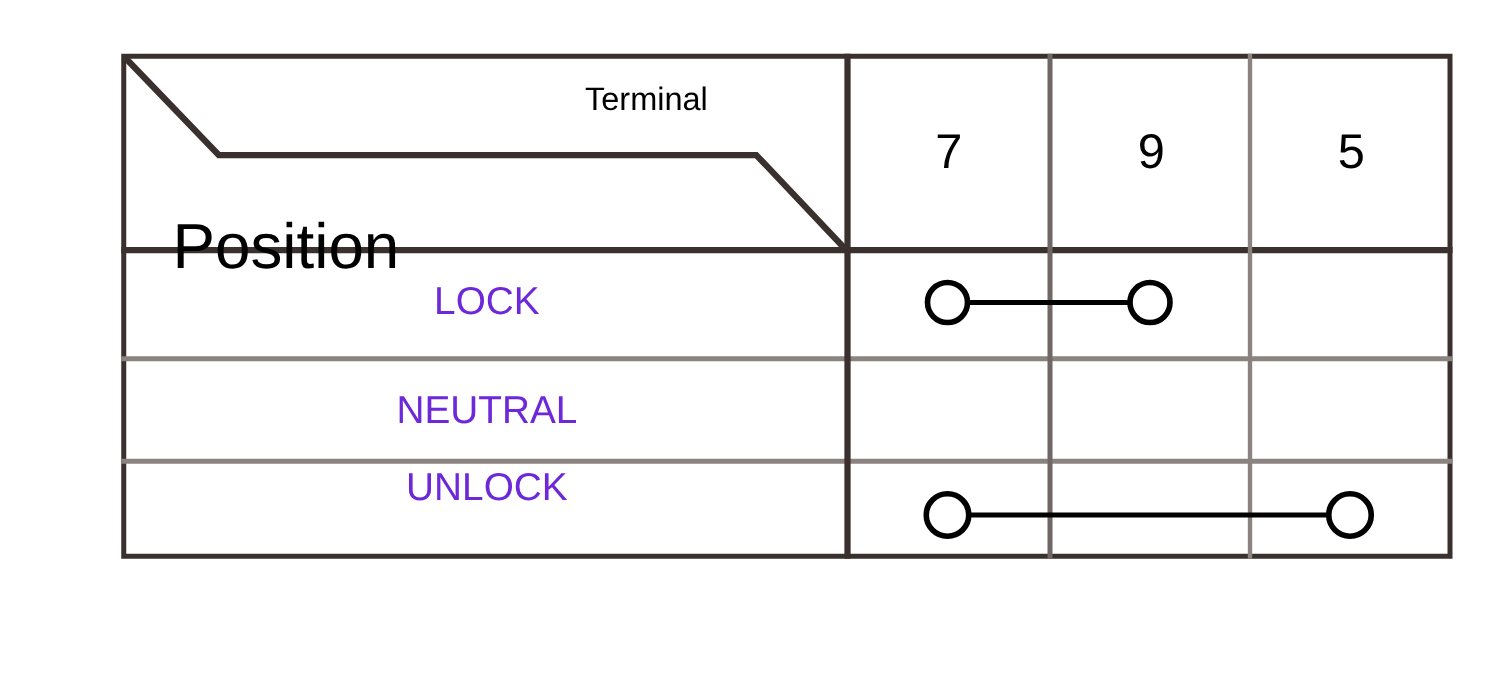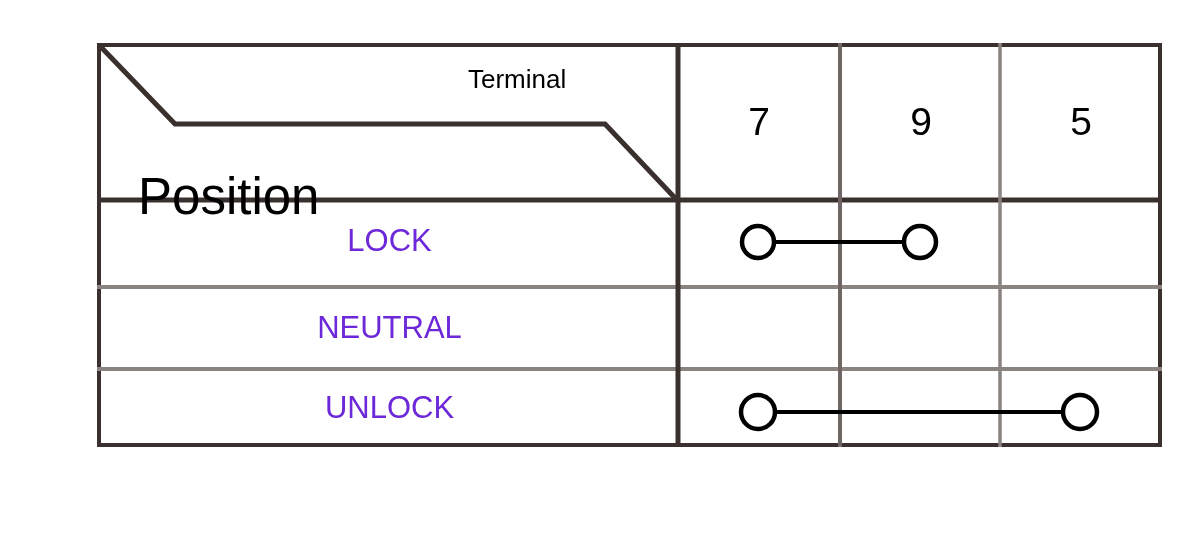--- a/index.html
+++ b/index.html
@@ -74,21 +74,21 @@
   .row-label {
     position: absolute;
     left: 101px;
     width: 577px;
     text-align: center;
     font-size: 31px;
     color: #6d28d9;
   }
   #row-label-0 { top: 223px; }
   #row-label-1 { top: 310px; }
-  #row-label-2 { top: 390px; text-align: center; }
+  #row-label-2 { top: 372px; text-align: center; }
 </style>
 </head>
 <body>
 
 <div id="continuity-table"></div>
 
 <svg id="table-graphics" viewBox="0 0 1199 555" xmlns="http://www.w3.org/2000/svg">
 
   <polyline points="99,45 175,124 605,124 676,199" fill="none" stroke="#3a312e" stroke-width="5" stroke-linejoin="miter" stroke-linecap="butt"></polyline>
 

